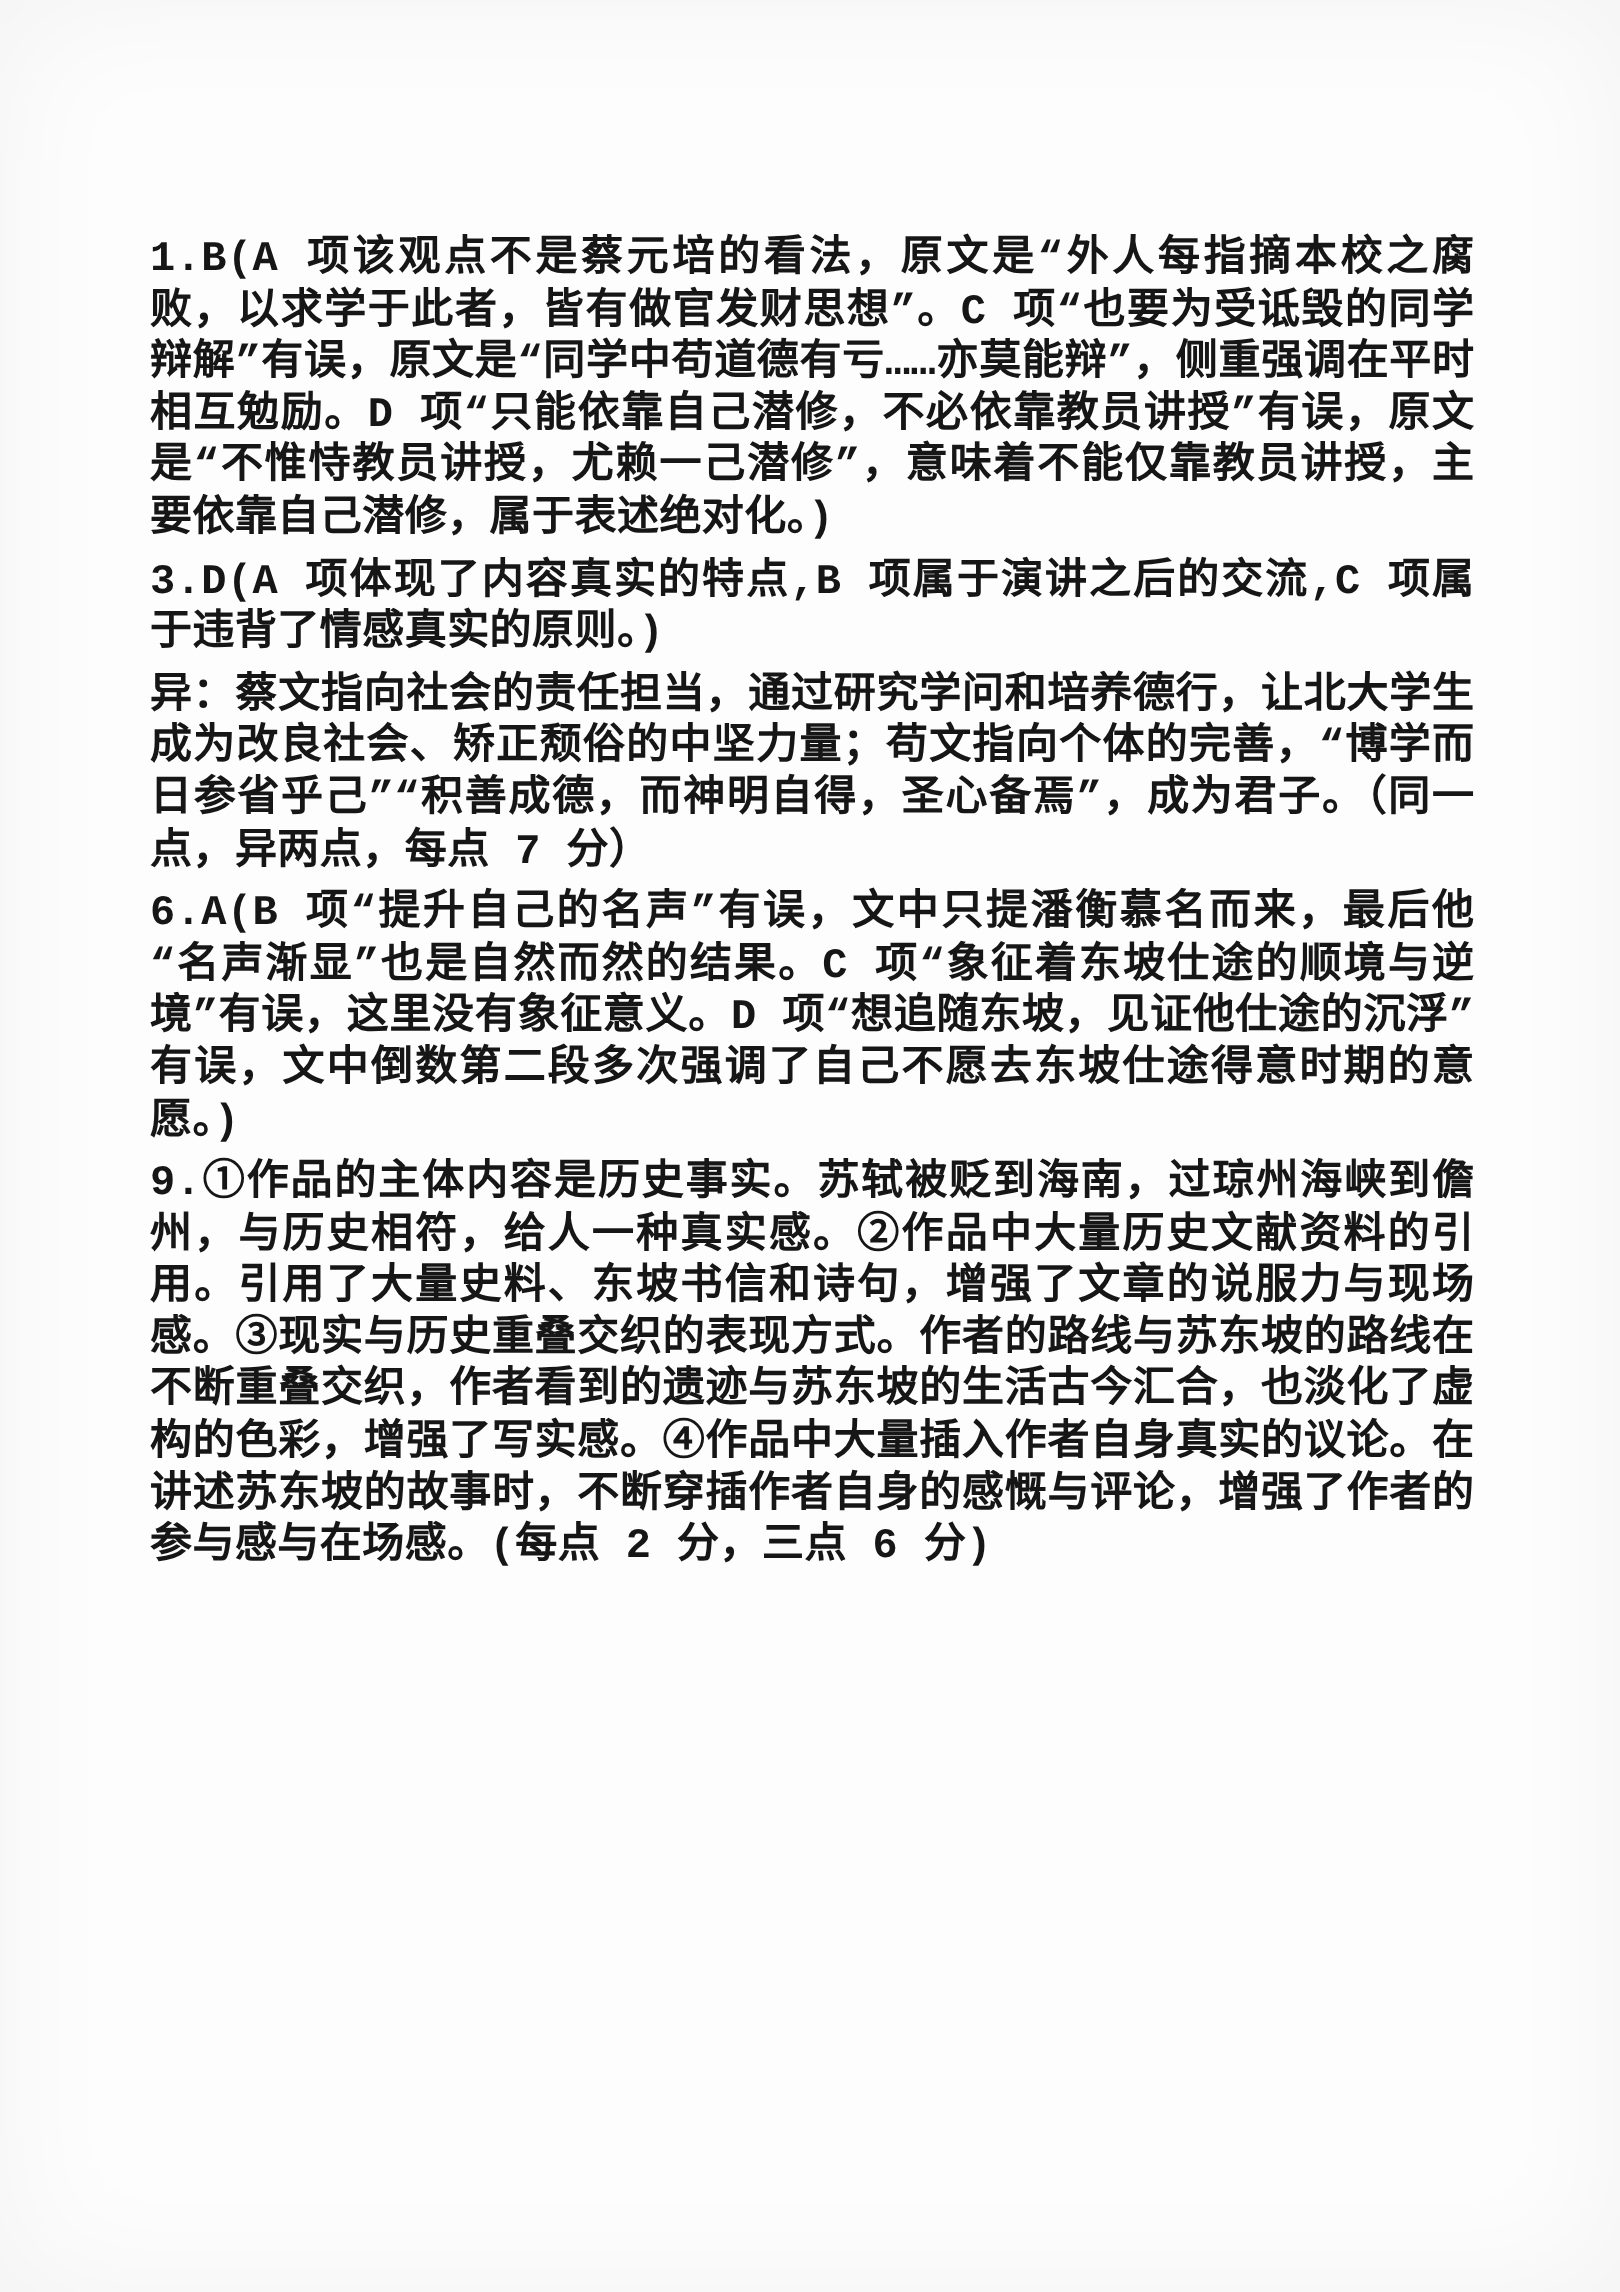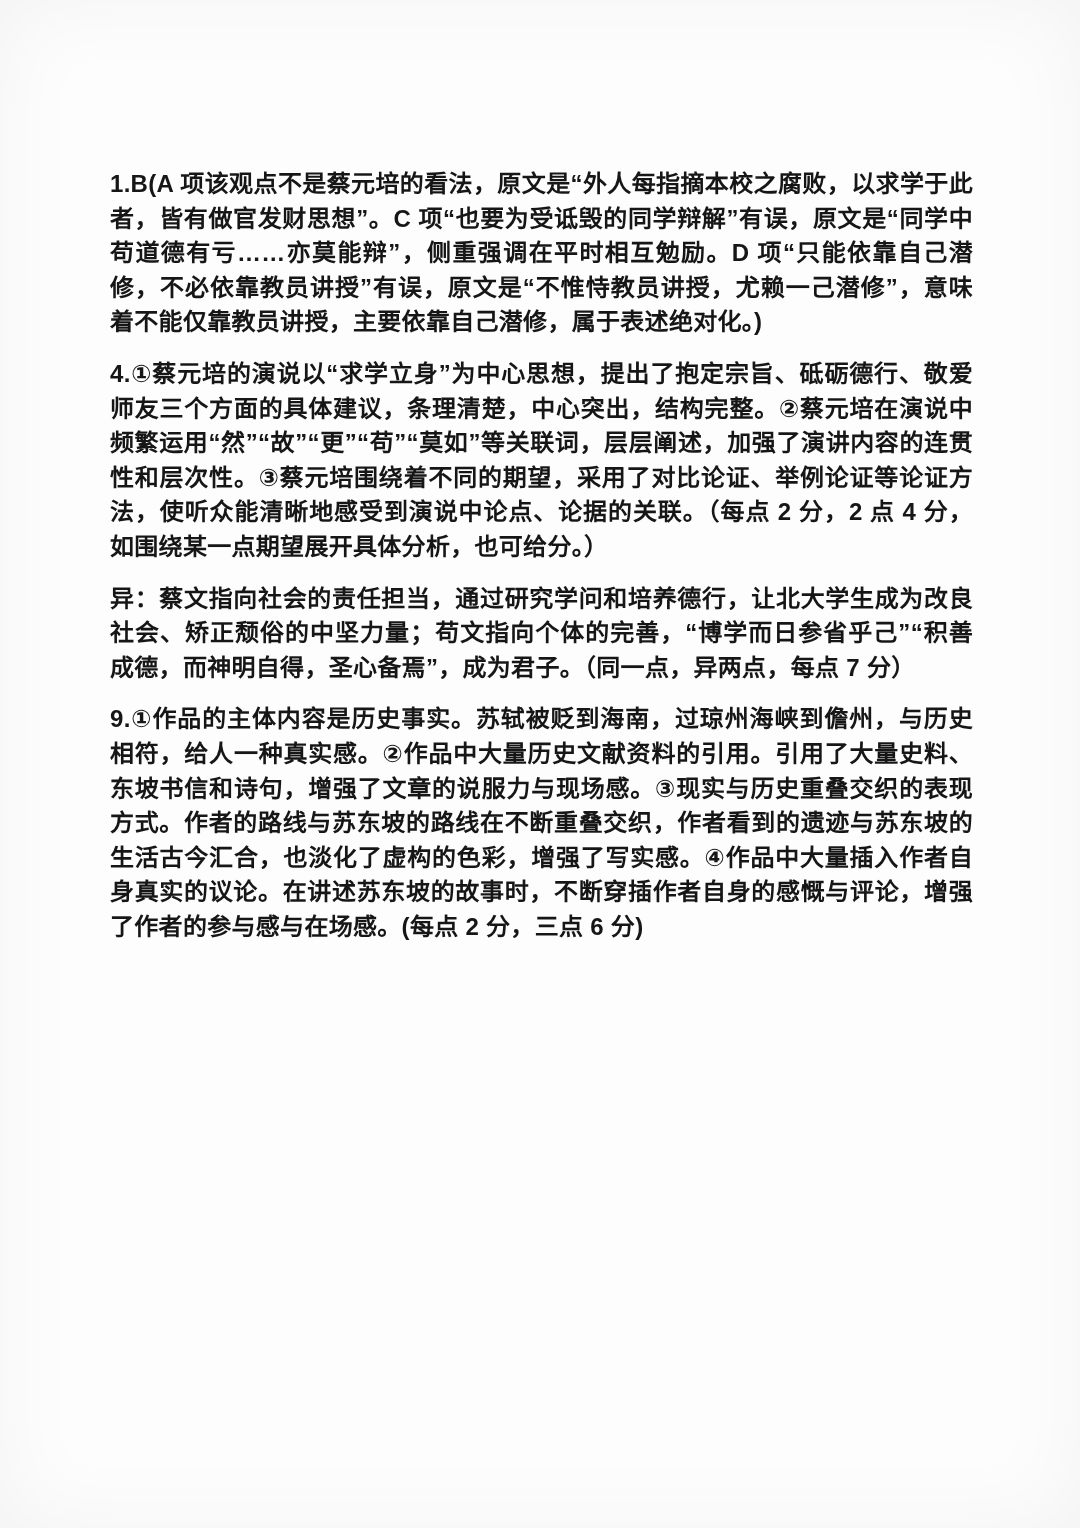--- a/index.html
+++ b/index.html
@@ -21,38 +21,40 @@
     
     box-shadow: inset 0 0 90px rgba(0,0,0,0.045);
   }
   .content {
     position: absolute;
     left: 93px;
     top: 150px;
     width: 897px;
   }
   .answers p {
-    margin: 17px;
+    margin: 7px;
     padding: 0;
     color: #161616;
-    font-size: 24px;
+    font-size: 28px;
     line-height: 34.6px;
     font-weight: 600;
     text-align: justify;
     text-align-last: left;
     letter-spacing: 0.3px;
     word-break: break-all;
+    font-family: Liberation Mono, monospace;
   }
 </style>
 </head>
 <body>
 
 <div class="page">
   <div class="content">
     <div class="answers">
       <p>1.B(A 项该观点不是蔡元培的看法，原文是“外人每指摘本校之腐败，以求学于此者，皆有做官发财思想”。C 项“也要为受诋毁的同学辩解”有误，原文是“同学中苟道德有亏……亦莫能辩”，侧重强调在平时相互勉励。D 项“只能依靠自己潜修，不必依靠教员讲授”有误，原文是“不惟恃教员讲授，尤赖一己潜修”，意味着不能仅靠教员讲授，主要依靠自己潜修，属于表述绝对化。)</p>
-      <p>4.①蔡元培的演说以“求学立身”为中心思想，提出了抱定宗旨、砥砺德行、敬爱师友三个方面的具体建议，条理清楚，中心突出，结构完整。②蔡元培在演说中频繁运用“然”“故”“更”“苟”“莫如”等关联词，层层阐述，加强了演讲内容的连贯性和层次性。③蔡元培围绕着不同的期望，采用了对比论证、举例论证等论证方法，使听众能清晰地感受到演说中论点、论据的关联。（每点 2 分，2 点 4 分，如围绕某一点期望展开具体分析，也可给分。）</p>
+      <p>3.D(A 项体现了内容真实的特点,B 项属于演讲之后的交流,C 项属于违背了情感真实的原则。)</p>
       <p>异：蔡文指向社会的责任担当，通过研究学问和培养德行，让北大学生成为改良社会、矫正颓俗的中坚力量；苟文指向个体的完善，“博学而日参省乎己”“积善成德，而神明自得，圣心备焉”，成为君子。（同一点，异两点，每点 7 分）</p>
+      <p>6.A(B 项“提升自己的名声”有误，文中只提潘衡慕名而来，最后他“名声渐显”也是自然而然的结果。C 项“象征着东坡仕途的顺境与逆境”有误，这里没有象征意义。D 项“想追随东坡，见证他仕途的沉浮”有误，文中倒数第二段多次强调了自己不愿去东坡仕途得意时期的意愿。)</p>
       <p>9.①作品的主体内容是历史事实。苏轼被贬到海南，过琼州海峡到儋州，与历史相符，给人一种真实感。②作品中大量历史文献资料的引用。引用了大量史料、东坡书信和诗句，增强了文章的说服力与现场感。③现实与历史重叠交织的表现方式。作者的路线与苏东坡的路线在不断重叠交织，作者看到的遗迹与苏东坡的生活古今汇合，也淡化了虚构的色彩，增强了写实感。④作品中大量插入作者自身真实的议论。在讲述苏东坡的故事时，不断穿插作者自身的感慨与评论，增强了作者的参与感与在场感。(每点 2 分，三点 6 分)</p>
 
     </div>
   </div>
 </div>
 
 </body></html>

